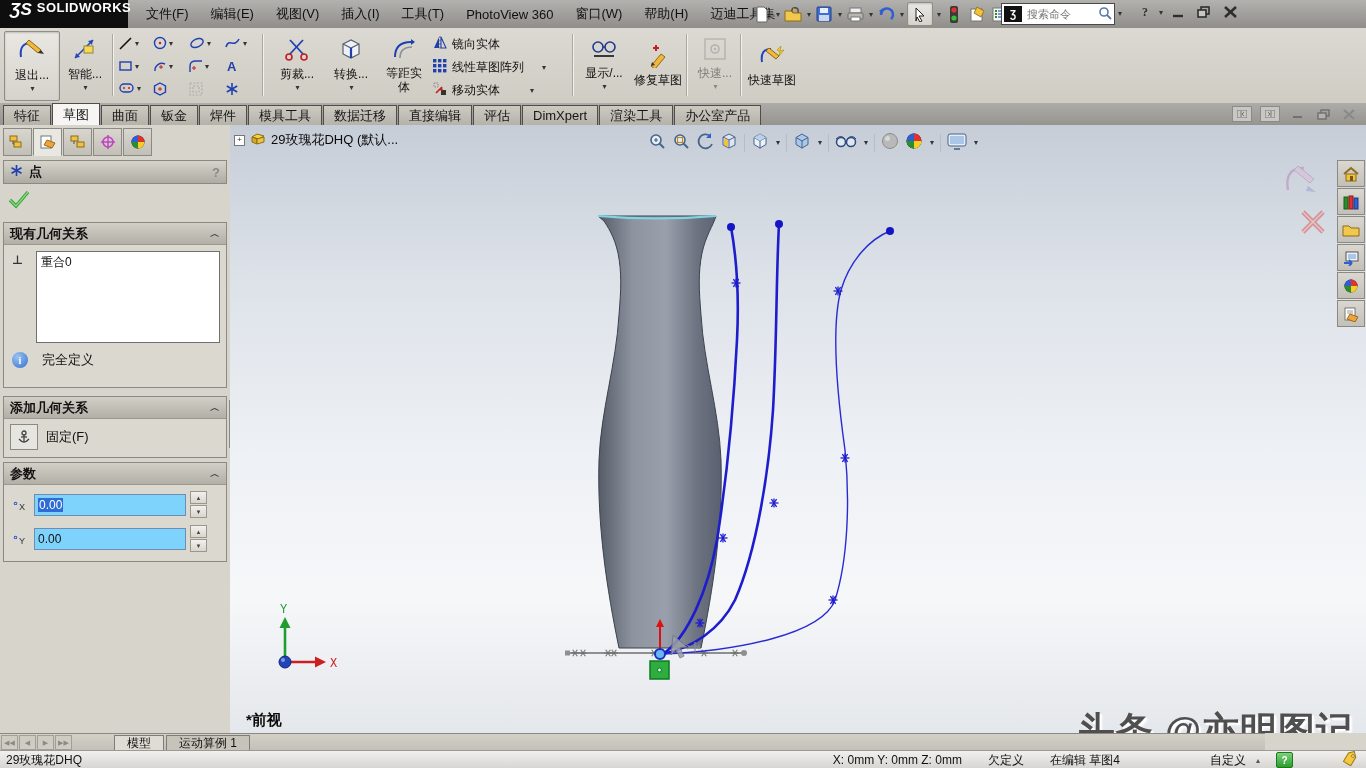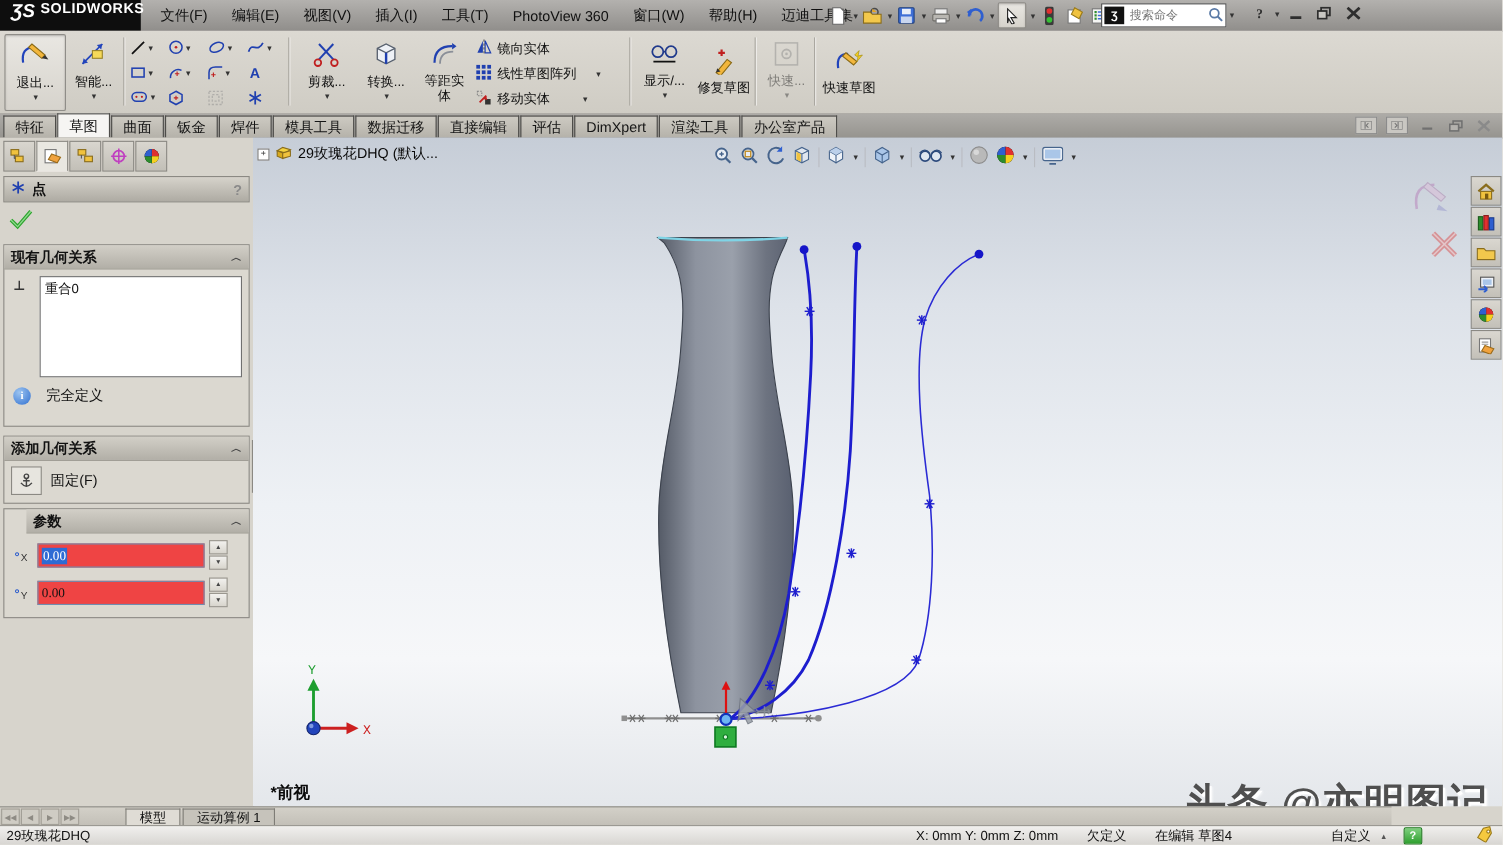--- a/index.html
+++ b/index.html
@@ -47,21 +47,21 @@
   .pm-sechdr{height:21px;background:linear-gradient(#d2cfc7,#b2afa7);display:flex;align-items:center;padding:0 6px;font-weight:bold;font-size:13px;border-bottom:1px solid #9b988f;}
   .pm-sechdr .chev{margin-left:auto;color:#444;font-size:10px;}
   .listbox{position:absolute;left:32px;top:28px;width:184px;height:92px;background:#fff;border:1px solid #707070;font-size:12px;padding:2px 4px;box-sizing:border-box;}
   .inforow{position:absolute;left:8px;top:128px;display:flex;align-items:center;gap:14px;font-size:13px;}
   .iico{width:16px;height:16px;border-radius:50%;background:radial-gradient(circle at 35% 30%,#9cc4f0,#2f6fd0);color:#fff;font-size:10px;font-weight:bold;display:flex;align-items:center;justify-content:center;font-family:"Liberation Serif",serif;}
   .fixedrow{display:flex;align-items:center;gap:8px;padding:5px 6px;font-weight:normal;font-size:13px;}
   .anchor-btn{width:26px;height:24px;border:1px solid #8b8983;background:#e7e5df;display:flex;align-items:center;justify-content:center;}
   .param-row{position:absolute;left:8px;display:flex;align-items:center;}
   .pxy{width:22px;font-size:11px;color:#333;}
   .pxy .b{color:#2255cc;font-weight:bold;}
-  .pinput{width:152px;height:22px;background:#ef4444;border:1px solid #6f8db0;display:flex;align-items:center;padding-left:3px;box-sizing:border-box;font-size:12px;font-family:Liberation Serif, serif;}
+  .pinput{width:152px;height:22px;background:#7dd3fc;border:1px solid #6f8db0;display:flex;align-items:center;padding-left:3px;box-sizing:border-box;font-size:12px;}
   .sel{background:#2e6bd4;color:#fff;padding:0 1px;}
   .spin{display:flex;flex-direction:column;margin-left:4px;}
   .spin div{width:15px;height:11px;border:1px solid #9a978f;background:linear-gradient(#f2f1ee,#d8d5cd);font-size:6px;color:#444;display:flex;align-items:center;justify-content:center;margin-bottom:1px;}
   #panel-flyout{left:229px;top:400px;width:11px;height:46px;background:linear-gradient(90deg,#dedbd4,#b9b6ae);border:1px solid #8b8983;display:flex;flex-direction:column;align-items:center;justify-content:center;gap:2px;font-size:7px;color:#444;}
   
   #viewport{left:230px;top:125px;width:1136px;height:608px;background:linear-gradient(180deg,#c6cdd7 0%,#dde2e9 25%,#eef1f5 55%,#f6f7f9 78%,#e4e7eb 100%);overflow:hidden;}
   #tree-label{position:absolute;left:4px;top:6px;display:flex;align-items:center;gap:5px;font-size:13px;color:#0a0a0a;}
   .plusbox{width:9px;height:9px;border:1px solid #777;background:#fff;font-size:8px;line-height:7px;text-align:center;color:#333;}
   #hud{position:absolute;left:418px;top:7px;display:flex;align-items:center;gap:6px;}
   .hudsep{width:1px;height:18px;background:#b9bcc2;}
@@ -547,21 +547,21 @@
               <circle cx="8" cy="4" r="2" fill="none" stroke="#444" stroke-width="1.3"></circle>
               <line x1="8" y1="6" x2="8" y2="13" stroke="#444" stroke-width="1.3"></line>
               <path d="M3 10 q5 6 10 0" fill="none" stroke="#444" stroke-width="1.3"></path>
               <line x1="5" y1="8" x2="11" y2="8" stroke="#444" stroke-width="1.3"></line>
             </svg>
           </span>
         <span>固定(F)</span>
       </div>
     </div>
 
-    <div class="pm-sec" style="top:337px;height:100px;padding-left:20px;">
+    <div class="pm-sec" style="top:337px;height:100px;">
       <div class="pm-sechdr">
         <span>参数</span>
         <span class="chev">︿</span>
       </div>
       <div class="param-row" style="top:28px;">
         <span class="pxy"><span class="b">∘</span><sub>X</sub></span>
         <span class="pinput">
             <span class="sel">0.00</span>
           </span>
         <span class="spin">

